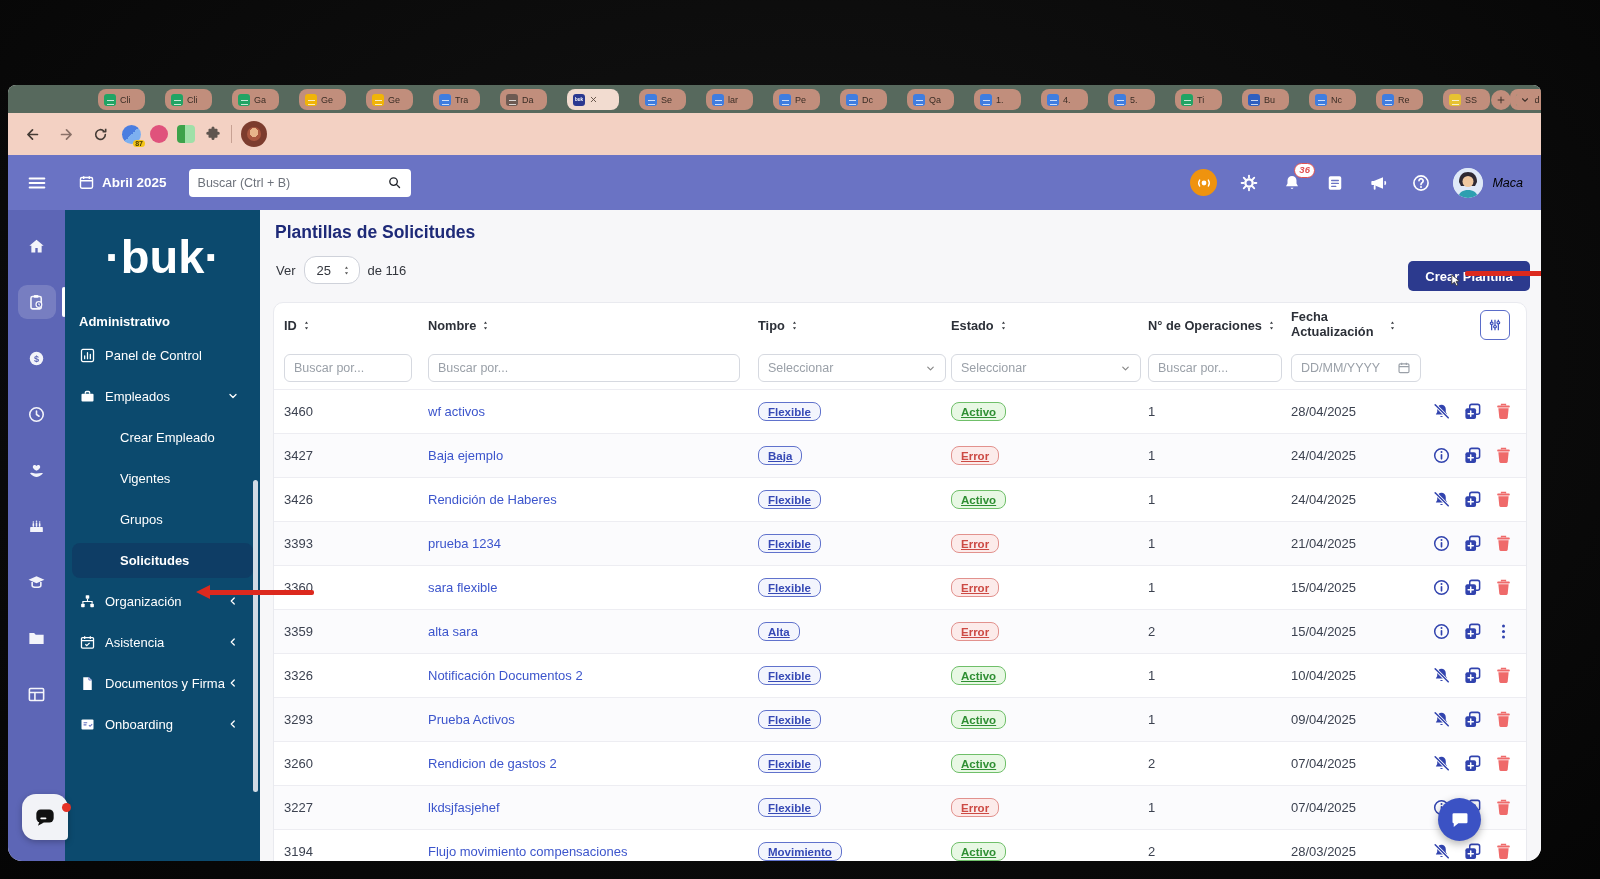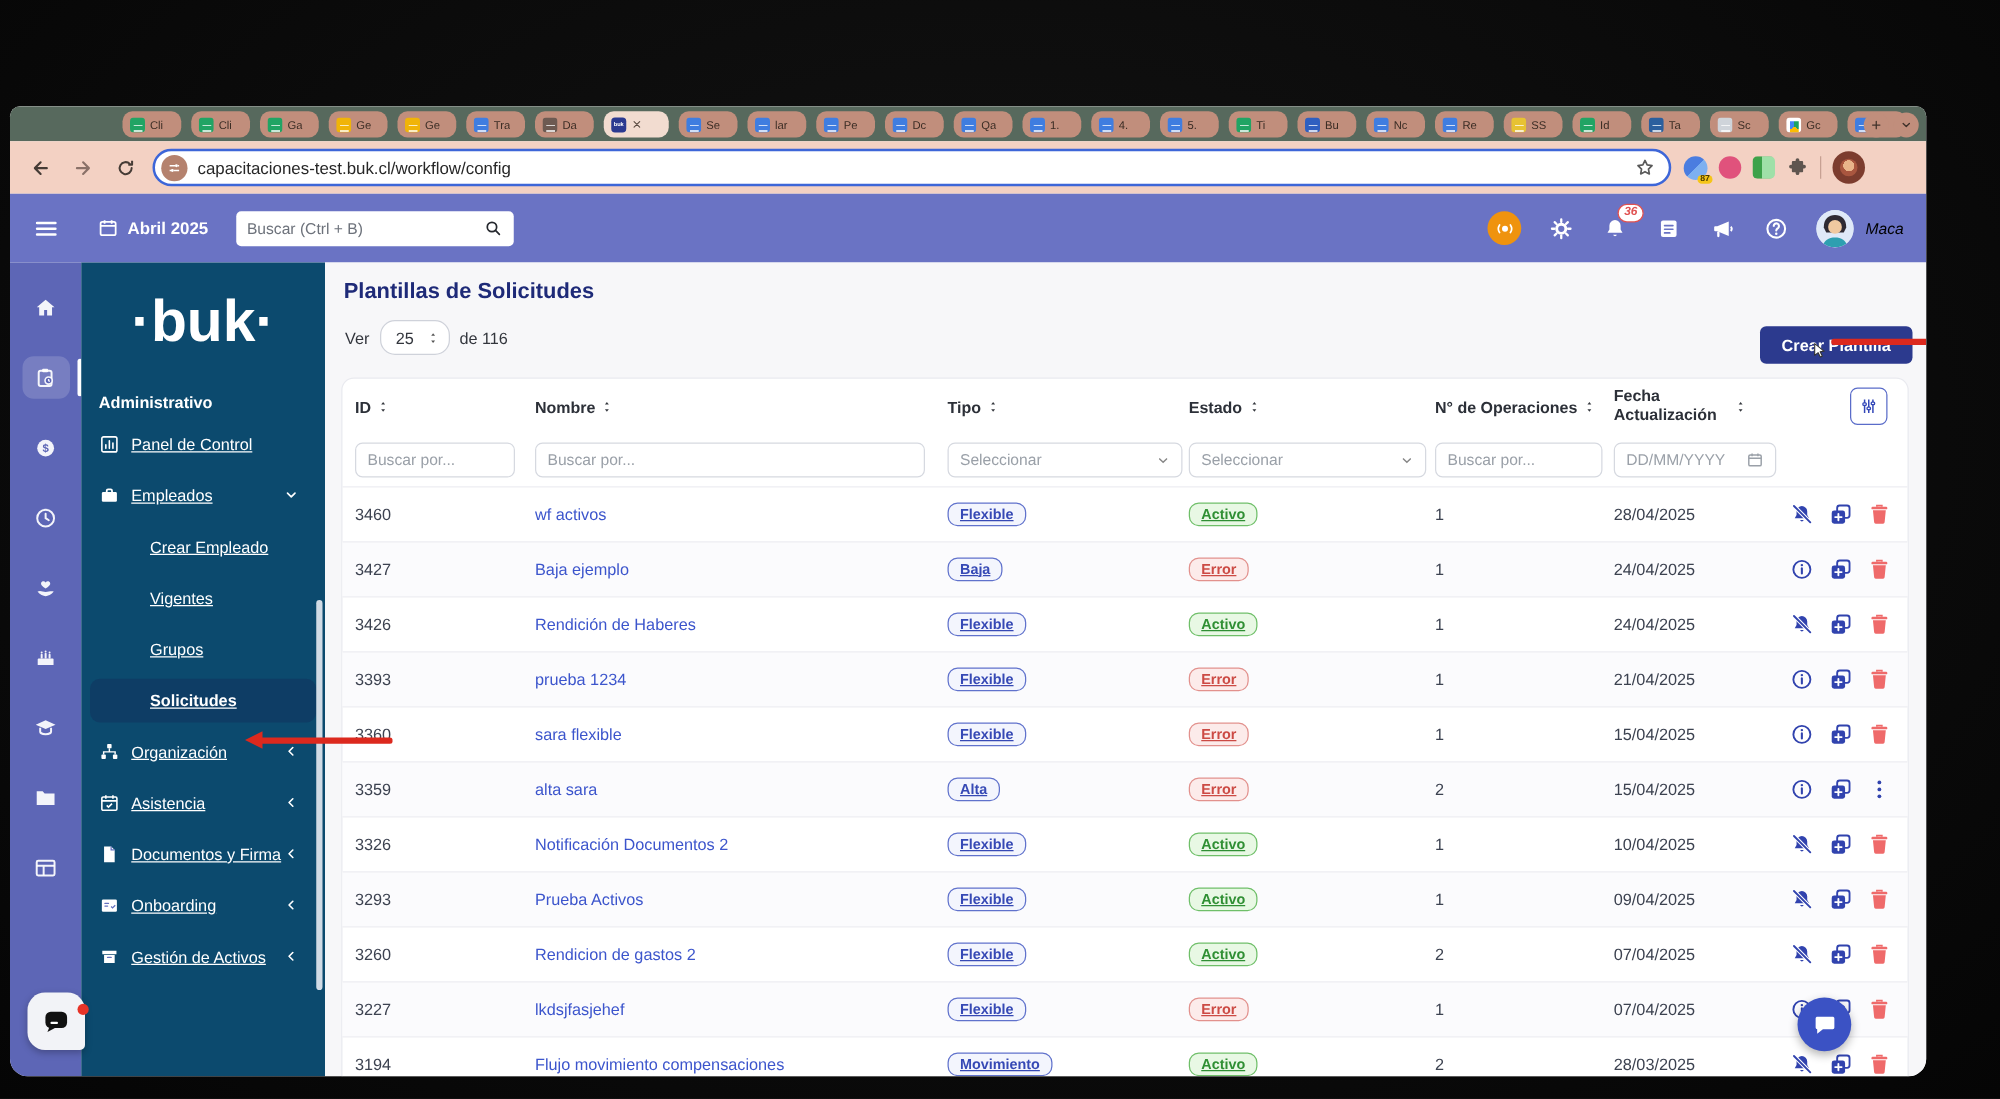--- a/index.html
+++ b/index.html
@@ -74,21 +74,21 @@
   .rail-item { position:relative; width:38px; height:34px; border-radius:9px; display:flex; align-items:center; justify-content:center; color:rgba(255,255,255,.93); }
   .rail-item .ic { width:19px; height:19px; }
   .rail-item.active { background:rgba(255,255,255,.16); }
   .rail-item.active::after { content:''; position:absolute; right:-10px; top:2px; bottom:2px; width:3.5px; background:#fff; border-radius:2px; }
 
   
   .sidebar { position:relative; width:195px; background:#0c4a6e; flex-shrink:0; color:#fff; overflow:hidden; }
   .logo { margin-top:14px; text-align:center; font-size:47px; font-weight:bold; color:#fff; letter-spacing:0px; line-height:1.4; }
   .sect { margin:24px 0 6px 14px; font-size:13px; font-weight:bold; }
   .sitems { margin-top:4px; }
-  .sitem { position:relative; height:41px; display:flex; align-items:center; padding:0 12px 0 14px; font-size:13px; cursor:default;text-decoration:underline; }
+  .sitem { position:relative; height:41px; display:flex; align-items:center; padding:0 12px 0 14px; font-size:13px; cursor:default; }
   .sitem .ic { width:17px; height:17px; margin-right:9px; color:#fff; flex-shrink:0; }
   .sitem.lvl1 { padding-left:55px; }
   .sitem .chev { margin-left:auto; width:12px; height:12px; }
   .sitem.active-si { font-weight:bold; }
   .sitem.active-si::before { content:''; position:absolute; left:7px; right:7px; top:3px; bottom:3px; background:rgba(20,28,80,.28); border-radius:8px; }
   .sitem > * { position:relative; }
   .sitem.locked { color:rgba(255,255,255,.55); }
   .sitem.locked .lock { width:14px; height:14px; margin-left:20px; color:rgba(255,255,255,.75); }
   .side-scroll { position:absolute; right:2px; top:270px; width:5px; height:312px; background:rgba(245,245,250,.85); border-radius:3px; }
 
@@ -148,21 +148,21 @@
   .ic { display:inline-flex; }
   .ic svg { width:100%; height:100%; display:block; }
 </style>
 </head>
 <body>
 
 <div class="stage">
   <div class="browser">
 
     <div class="tabstrip">
-      <div id="tabs" style="display:flex;align-items:center;gap:8px;flex:1;min-width:0;">
+      <div id="tabs" style="display:flex;align-items:center;gap:20px;flex:1;min-width:0;">
           <div class="tab">
             <span class="fav k-sheets"></span>
             <span class="tlabel">Cli</span>
           </div>
           <div class="tab">
             <span class="fav k-sheets"></span>
             <span class="tlabel">Cli</span>
           </div>
           <div class="tab">
             <span class="fav k-sheets"></span>
@@ -297,37 +297,20 @@
           </span>
         </div>
       <div class="navbtn">
           <span class="ic">
             <svg viewBox="0 0 24 24" fill="none">
               <path d="M18.8 12a6.8 6.8 0 11-2-4.8" stroke="currentColor" stroke-width="2.3" stroke-linecap="round"></path>
               <path d="M19.3 3.8v4.3H15" stroke="currentColor" stroke-width="2.3" stroke-linejoin="round"></path>
             </svg>
           </span>
         </div>
-      <div class="urlbar">
-        <span class="siteinfo">
-            <span class="ic">
-              <svg viewBox="0 0 24 24" fill="none">
-                <path d="M5 8.5h8M17 8.5h2M5 15.5h2M11 15.5h8" stroke="currentColor" stroke-width="2"></path>
-                <circle cx="15" cy="8.5" r="2.1" fill="currentColor"></circle>
-                <circle cx="9" cy="15.5" r="2.1" fill="currentColor"></circle>
-              </svg>
-            </span>
-          </span>
-        <span class="urltext">capacitaciones-test.buk.cl/workflow/config</span>
-        <span class="starbtn ic">
-            <svg viewBox="0 0 24 24" fill="none">
-              <path d="M12 4.5l2.3 4.7 5.2.8-3.8 3.7.9 5.2-4.6-2.4-4.6 2.4.9-5.2L4.5 10l5.2-.8z" stroke="currentColor" stroke-width="1.8" stroke-linejoin="round"></path>
-            </svg>
-          </span>
-      </div>
       <div class="extzone">
         <span class="ext1">
             <span class="badge87">87</span>
           </span>
         <span class="ext2"></span>
         <span class="ext3"></span>
         <span class="extpuzzle ic">
             <svg viewBox="0 0 24 24" fill="none">
               <path d="M10 4a2 2 0 014 0v1h3a1 1 0 011 1v3h1a2 2 0 010 4h-1v3a1 1 0 01-1 1h-3v1a2 2 0 01-4 0v-1H7a1 1 0 01-1-1v-3H5a2 2 0 010-4h1V6a1 1 0 011-1h3z" fill="currentColor"></path>
             </svg>
@@ -605,35 +588,20 @@
                   <path d="M14 13l1.6 1.6 3-3" stroke="#6471bf" stroke-width="1.5"></path>
                 </svg>
               </span>
               <span>Onboarding</span>
               <span class="ic chev">
                 <svg viewBox="0 0 24 24" fill="none">
                   <path d="M14.5 6l-6 6 6 6" stroke="currentColor" stroke-width="2.6" stroke-linecap="round" stroke-linejoin="round"></path>
                 </svg>
               </span>
             </div>
-            <div class="sitem">
-              <span class="ic ">
-                <svg viewBox="0 0 24 24" fill="none">
-                  <path d="M4 5h16v4H4z" fill="currentColor"></path>
-                  <path d="M6 10h12v9H6z" fill="currentColor"></path>
-                  <path d="M10 12.6h4" stroke="#6471bf" stroke-width="1.6" stroke-linecap="round"></path>
-                </svg>
-              </span>
-              <span>Gestión de Activos</span>
-              <span class="ic chev">
-                <svg viewBox="0 0 24 24" fill="none">
-                  <path d="M14.5 6l-6 6 6 6" stroke="currentColor" stroke-width="2.6" stroke-linecap="round" stroke-linejoin="round"></path>
-                </svg>
-              </span>
-            </div>
           </div>
         <div class="side-scroll"></div>
       </div>
 
       <div class="content">
         <div class="page-title">Plantillas de Solicitudes</div>
         <div class="ver-row">
           <span>Ver</span>
           <span class="ver-select">
             <span>25</span>

